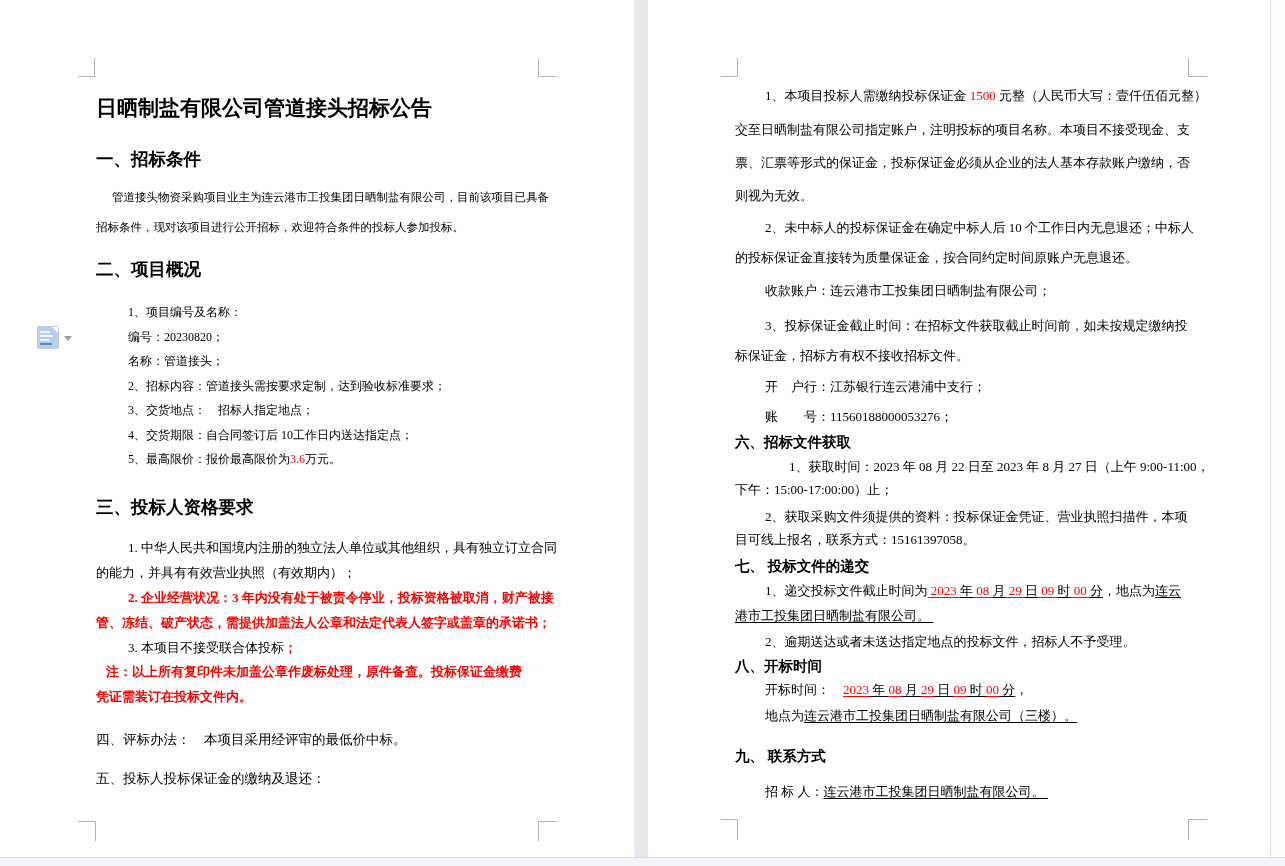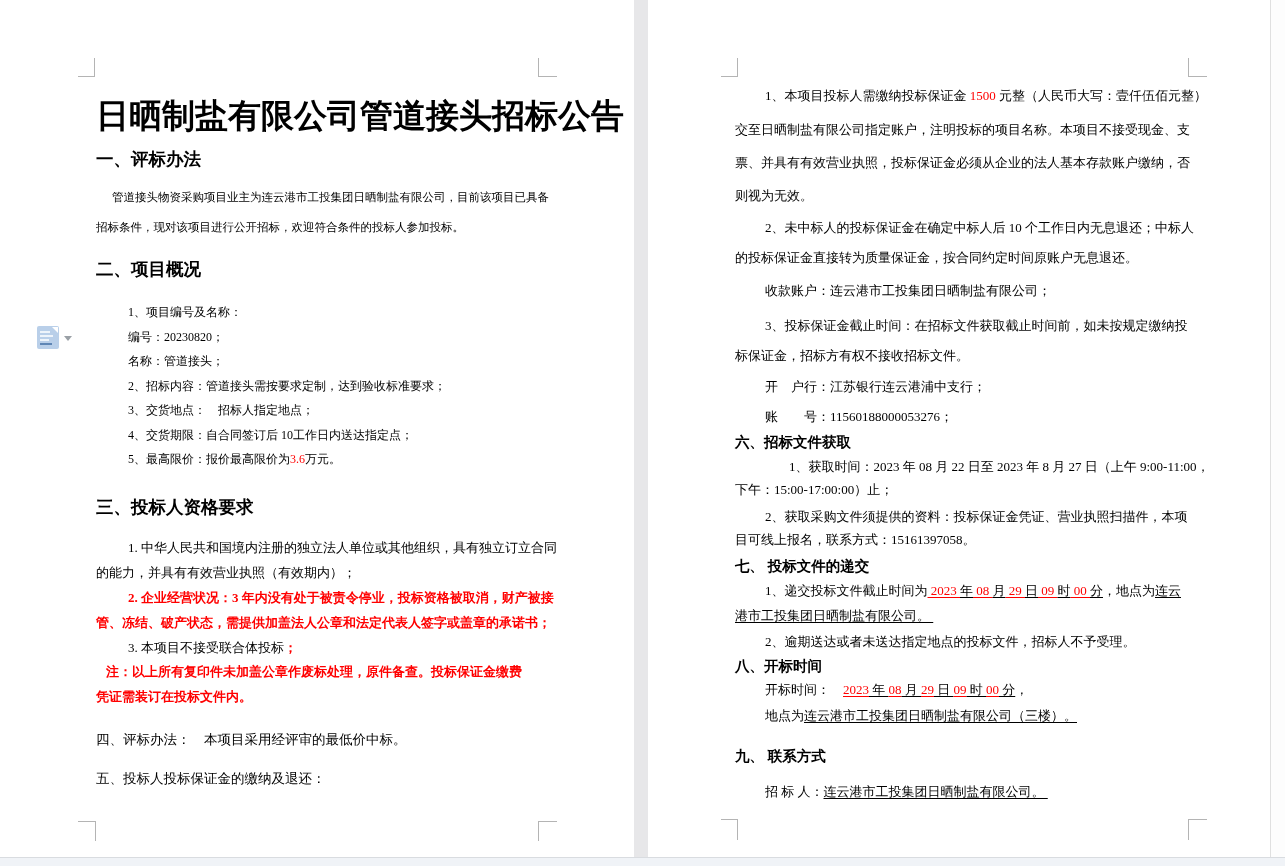--- a/index.html
+++ b/index.html
@@ -60,22 +60,22 @@
   <div class="pastebtn">
     <div class="fold"></div>
     <div class="bar b1"></div>
     <div class="bar b2"></div>
     <div class="bar b3"></div>
     <div class="bar b4"></div>
   </div>
   <div class="drop-arrow"></div>
 
   <div class="text-layer">
-      <div class="tl" style="top: 95px; left: 96px; font-size: 33px; width: 464px; text-align: center; font-weight: bold;"><span>日晒制盐有限公司管道接头招标公告</span></div>
-      <div class="tl" style="top: 148px; left: 96px; font-size: 17.5px; font-weight: bold;"><span>一、评标办法</span></div>
+      <div class="tl" style="top: 95px; left: 96px; font-size: 21px; width: 464px; font-weight: bold;"><span>日晒制盐有限公司管道接头招标公告</span></div>
+      <div class="tl" style="top: 148px; left: 96px; font-size: 17.5px; font-weight: bold;"><span>一、招标条件</span></div>
       <div class="tl" style="top: 190px; left: 112px; font-size: 11.5px;"><span>管道接头物资采购项目业主为连云港市工投集团日晒制盐有限公司，目前该项目已具备</span></div>
       <div class="tl" style="top: 220px; left: 96px; font-size: 11.5px;"><span>招标条件，现对该项目进行公开招标，欢迎符合条件的投标人参加投标。</span></div>
       <div class="tl" style="top: 258px; left: 96px; font-size: 17.5px; font-weight: bold;"><span>二、项目概况</span></div>
       <div class="tl" style="top: 305px; left: 128px; font-size: 12px;"><span>1、项目编号及名称：</span></div>
       <div class="tl" style="top: 330px; left: 128px; font-size: 12px;"><span>编号：20230820；</span></div>
       <div class="tl" style="top: 354px; left: 128px; font-size: 12px;"><span>名称：管道接头；</span></div>
       <div class="tl" style="top: 379px; left: 128px; font-size: 12px;"><span>2、招标内容：管道接头需按要求定制，达到验收标准要求；</span></div>
       <div class="tl" style="top: 403px; left: 128px; font-size: 12px;"><span>3、交货地点：　招标人指定地点；</span></div>
       <div class="tl" style="top: 428px; left: 128px; font-size: 12px;"><span>4、交货期限：自合同签订后 10工作日内送达指定点；</span></div>
       <div class="tl" style="top: 452px; left: 128px; font-size: 12px;"><span>5、最高限价：报价最高限价为</span><span class="red">3.6</span><span>万元。</span></div>
@@ -86,21 +86,21 @@
       <div class="tl" style="top: 615px; left: 96px; font-size: 13px; font-weight: bold; text-align: right;"><span class="red">管、冻结、破产状态，需提供加盖法人公章和法定代表人签字或盖章的承诺书；</span></div>
       <div class="tl" style="top: 640px; left: 128px; font-size: 13px;"><span>3. 本项目不接受联合体投标</span><span class="red" style="font-weight: bold;">；</span></div>
       <div class="tl" style="top: 664px; left: 106px; font-size: 13px; font-weight: bold;"><span class="red">注：以上所有复印件未加盖公章作废标处理，原件备查。投标保证金缴费</span></div>
       <div class="tl" style="top: 689px; left: 96px; font-size: 13px; font-weight: bold;"><span class="red">凭证需装订在投标文件内。</span></div>
       <div class="tl" style="top: 731px; left: 96px; font-size: 13.5px;"><span>四、评标办法：　本项目采用经评审的最低价中标。</span></div>
       <div class="tl" style="top: 770px; left: 96px; font-size: 13.5px;"><span>五、投标人投标保证金的缴纳及退还：</span></div>
     </div>
   <div class="text-layer">
       <div class="tl" style="top: 88px; left: 765px; font-size: 13px;"><span>1、本项目投标人需缴纳投标保证金 </span><span class="red">1500</span><span> 元整（人民币大写：壹仟伍佰元整）</span></div>
       <div class="tl" style="top: 122px; left: 735px; font-size: 13px;"><span>交至日晒制盐有限公司指定账户，注明投标的项目名称。本项目不接受现金、支</span></div>
-      <div class="tl" style="top: 155px; left: 735px; font-size: 13px;"><span>票、并具有有效营业执照，投标保证金必须从企业的法人基本存款账户缴纳，否</span></div>
+      <div class="tl" style="top: 155px; left: 735px; font-size: 13px;"><span>票、汇票等形式的保证金，投标保证金必须从企业的法人基本存款账户缴纳，否</span></div>
       <div class="tl" style="top: 188px; left: 735px; font-size: 13px;"><span>则视为无效。</span></div>
       <div class="tl" style="top: 220px; left: 765px; font-size: 13px;"><span>2、未中标人的投标保证金在确定中标人后 10 个工作日内无息退还；中标人</span></div>
       <div class="tl" style="top: 283px; left: 765px; font-size: 13px;"><span>收款账户：连云港市工投集团日晒制盐有限公司；</span></div>
       <div class="tl" style="top: 250px; left: 735px; font-size: 13px;"><span>的投标保证金直接转为质量保证金，按合同约定时间原账户无息退还。</span></div>
       <div class="tl" style="top: 318px; left: 765px; font-size: 13px;"><span>3、投标保证金截止时间：在招标文件获取截止时间前，如未按规定缴纳投</span></div>
       <div class="tl" style="top: 348px; left: 735px; font-size: 13px;"><span>标保证金，招标方有权不接收招标文件。</span></div>
       <div class="tl" style="top: 379px; left: 765px; font-size: 13px;"><span>开　户行：江苏银行连云港浦中支行；</span></div>
       <div class="tl" style="top: 409px; left: 765px; font-size: 13px;"><span>账　　号：11560188000053276；</span></div>
       <div class="tl" style="top: 433px; left: 735px; font-size: 14.5px; font-weight: bold;"><span>六、招标文件获取</span></div>
       <div class="tl" style="top: 459px; left: 765px; font-size: 13px; margin-left: 24px;"><span>1、获取时间：2023 年 08 月 22 日至 2023 年 8 月 27 日（上午 9:00-11:00，</span></div>

